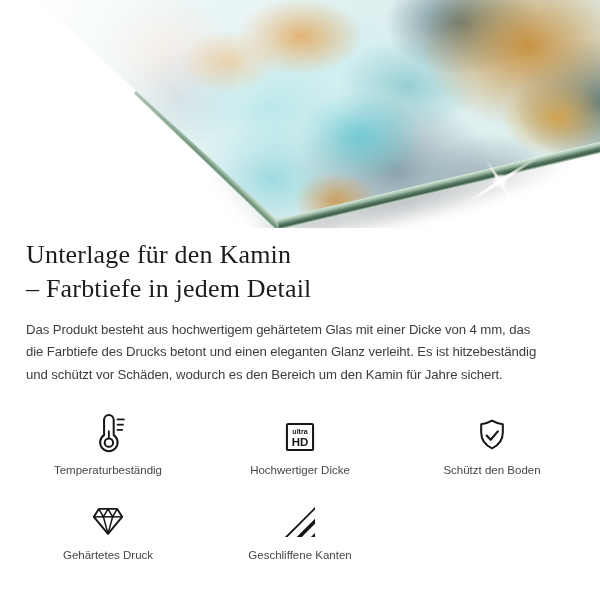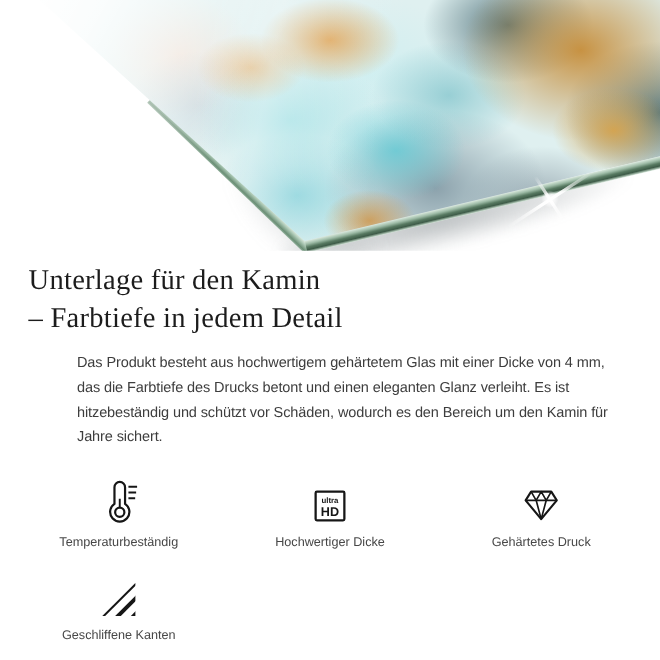--- a/index.html
+++ b/index.html
@@ -86,21 +86,21 @@
 
   
   .content { padding: 0 26px; }
   .headline {
     font-family: "Liberation Serif", "DejaVu Serif", serif;
     font-weight: 400; font-size: 26px; line-height: 34px;
     color: #1c1c1c; margin: 10px 0 13px; letter-spacing: .2px;
   }
   .intro {
     font-size: 13.2px; line-height: 22.4px; color: #3d3d3d;
-    max-width: 522px; letter-spacing: -0.1px; margin-left: 44px;
+    max-width: 522px; letter-spacing: -0.1px;
   }
 
   
   .features {
     margin-top: 22px; padding: 0 12px;
     display: grid; grid-template-columns: repeat(3, 1fr); row-gap: 17px;
   }
   .feature { display: flex; flex-direction: column; align-items: center; }
   .feature .icon-box { height: 48px; display: flex; align-items: flex-end; justify-content: center; }
   .feature .label { margin-top: 8px; font-size: 11.5px; color: #474747; letter-spacing: 0; }
@@ -152,20 +152,29 @@
       <div class="icon-box">
         <svg class="icon-svg" width="38" height="38" viewBox="0 0 48 48">
           <rect x="7.5" y="7.5" width="33" height="33" rx="1.5" stroke-width="2.6"></rect>
           <text x="24" y="20" text-anchor="middle" font-size="9" font-weight="bold">ultra</text>
           <text x="24" y="35" text-anchor="middle" font-size="14.5" font-weight="bold">HD</text>
         </svg>
       </div>
       <div class="label">Hochwertiger Dicke</div>
     </div>
 
+    <div class="feature">
+      <div class="icon-box">
+        <svg class="icon-svg" width="40" height="40" viewBox="0 0 48 48">
+          <path d="M24 5.5 C27.5 7.6 32.5 9.2 37 9.8 L37 19.5 C37 29 31.5 35.3 24 38.8 C16.5 35.3 11 29 11 19.5 L11 9.8 C15.5 9.2 20.5 7.6 24 5.5 Z" stroke-width="2.4" stroke-linejoin="round"></path>
+          <path d="M17.5 23.5 L22.5 28.5 L31 18.5" stroke-width="2.6" stroke-linecap="round" stroke-linejoin="round"></path>
+        </svg>
+      </div>
+      <div class="label">Schützt den Boden</div>
+    </div>
 
     <div class="feature">
       <div class="icon-box">
         <svg class="icon-svg" width="40" height="40" viewBox="0 0 48 48" stroke-width="2.2" stroke-linejoin="round">
           <path d="M13 9.5 L35 9.5 L41 19 L24 39.5 L7 19 Z"></path>
           <path d="M7 19 L41 19" stroke-width="1.8"></path>
           <path d="M13 9.5 L18.5 19 L24 9.5 L29.5 19 L35 9.5" stroke-width="1.8" fill="none"></path>
           <path d="M18.5 19 L24 39.5 M29.5 19 L24 39.5" stroke-width="1.8"></path>
         </svg>
       </div>

